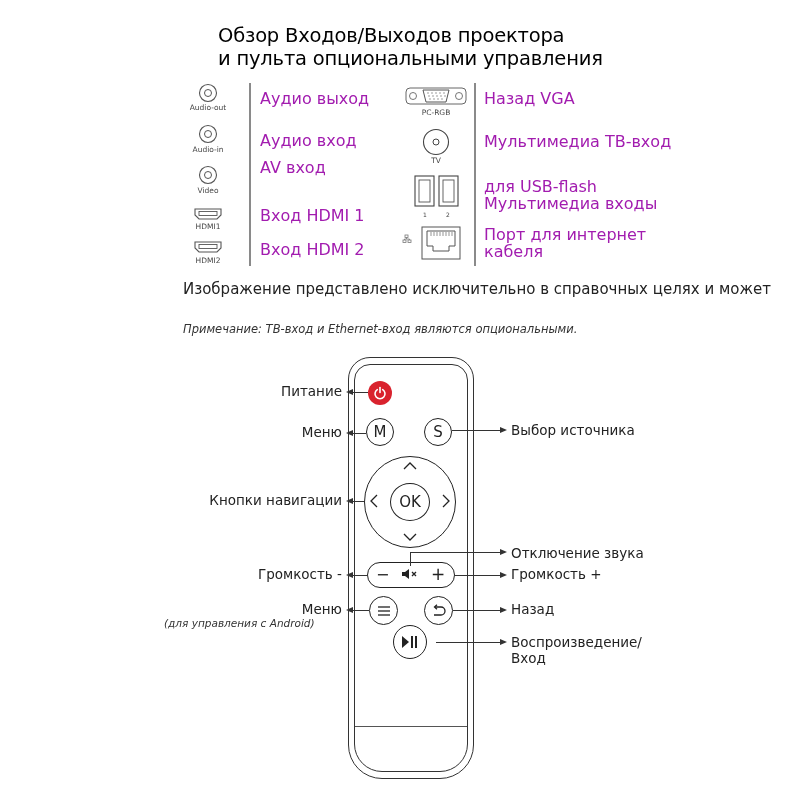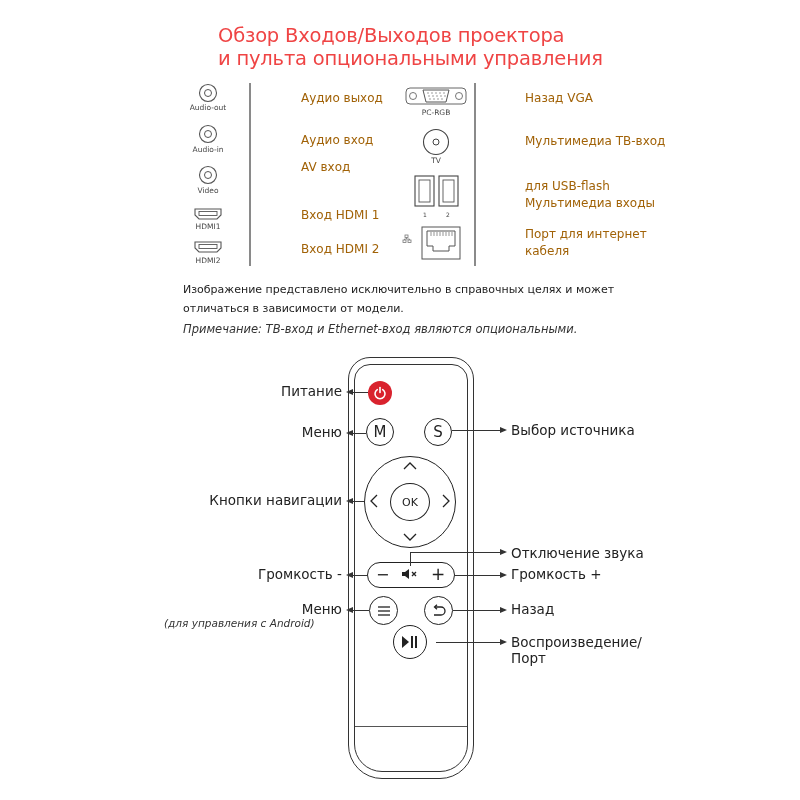--- a/index.html
+++ b/index.html
@@ -1,23 +1,23 @@
 <!DOCTYPE html>
 <html><head>
   <meta charset="utf-8">
   <style>
     * { margin: 0; padding: 0; box-sizing: border-box; }
     html, body { width: 800px; height: 800px; background: #ffffff; overflow: hidden; }
     body { position: relative; font-family: "DejaVu Sans", sans-serif; color: #1e1e1e; }
     .abs { position: absolute; }
-    .title { left: 218px; top: 24px; font-size: 19.5px; line-height: 23px; color: #ef4444; letter-spacing: -0.2px; }
+    .title { left: 218px; top: 24px; font-size: 19.5px; line-height: 23px; color: #000000; letter-spacing: -0.2px; }
     .vline { position: absolute; width: 1.5px; background: #8a8a8a; }
-    .port-label { position: absolute; font-size: 12px; color: #a16207; line-height: 17px; white-space: nowrap; margin-left: 41px; }
+    .port-label { position: absolute; font-size: 16px; color: #a21caf; line-height: 17px; white-space: nowrap; }
     .port-cap { position: absolute; font-size: 7.5px; color: #444; text-align: center; width: 50px; white-space: nowrap; }
-    .note { left: 183px; font-size: 11px; color: #222; line-height: 19px; }
+    .note { left: 183px; font-size: 15px; color: #222; line-height: 19px; }
     .note-it { left: 183px; top: 322px; font-size: 11.5px; font-style: italic; color: #333; }
     .lbl { position: absolute; font-size: 13.5px; color: #222; white-space: nowrap; line-height: 16px; }
     .lbl.right { text-align: right; }
     .sub-it { position: absolute; font-size: 10.5px; font-style: italic; color: #333; white-space: nowrap; }
     .line { position: absolute; height: 1.2px; background: #333; }
     .vl { position: absolute; width: 1.2px; background: #333; }
     .arrow-l, .arrow-r { position: absolute; width: 0; height: 0; border-top: 3.5px solid transparent; border-bottom: 3.5px solid transparent; }
     .arrow-l { border-right: 7px solid #333; }
     .arrow-r { border-left: 7px solid #333; }
     .remote-outer { position: absolute; left: 348px; top: 357px; width: 126px; height: 422px; border: 1.6px solid #333; border-radius: 22px 22px 34px 34px; }
@@ -144,41 +144,40 @@
     </g>
   </svg>
   <div class="port-label" style="left:484px;top:226px">
     <div>Порт для интернет</div>
     <div>кабеля</div>
   </div>
 </div>
 
 <div class="abs note" style="top:280px">
   <div>Изображение представлено исключительно в справочных целях и может</div>
-  <div>отличаться в зависимости от модели.</div>
 </div>
 <div class="abs note-it">Примечание: ТВ-вход и Ethernet-вход являются опциональными.</div>
 
 <div>
   <div class="remote-outer"></div>
   <div class="remote-inner"></div>
   <div class="remote-divider"></div>
 
   <div class="power">
     <svg width="14" height="14" viewBox="0 0 14 14">
       <path d="M4.3 3.6 A5 5 0 1 0 9.7 3.6" fill="none" stroke="#fff" stroke-width="1.6" stroke-linecap="round"></path>
       <line x1="7" y1="1.5" x2="7" y2="6.5" stroke="#fff" stroke-width="1.6" stroke-linecap="round"></line>
     </svg>
   </div>
 
   <div class="btn" style="left:366px;top:418px;width:28px;height:28px">M</div>
   <div class="btn" style="left:424px;top:418px;width:28px;height:28px">S</div>
 
   <div class="btn" style="left:364px;top:456px;width:92px;height:92px"></div>
-  <div class="btn" style="left:390px;top:483px;width:40px;height:38px;font-size:11px">OK</div>
+  <div class="btn" style="left:390px;top:483px;width:40px;height:38px;font-size:15px">OK</div>
   <svg class="abs" style="left:403px;top:462px" width="14" height="8">
     <polyline points="1,7 7,1 13,7" fill="none" stroke="#222" stroke-width="1.3"></polyline>
   </svg>
   <svg class="abs" style="left:403px;top:533px" width="14" height="8">
     <polyline points="1,1 7,7 13,1" fill="none" stroke="#222" stroke-width="1.3"></polyline>
   </svg>
   <svg class="abs" style="left:370px;top:494px" width="8" height="14">
     <polyline points="7,1 1,7 7,13" fill="none" stroke="#222" stroke-width="1.3"></polyline>
   </svg>
   <svg class="abs" style="left:442px;top:494px" width="8" height="14">
@@ -252,14 +251,14 @@
 <div class="lbl" style="left:511px;top:566px">Громкость +</div>
 
 <div class="line" style="left:453px;top:610px;width:49px"></div>
 <div class="arrow-r" style="left:500px;top:607px"></div>
 <div class="lbl" style="left:511px;top:601px">Назад</div>
 
 <div class="line" style="left:436px;top:642px;width:66px"></div>
 <div class="arrow-r" style="left:500px;top:639px"></div>
 <div class="lbl" style="left:511px;top:634px">
   <div>Воспроизведение/</div>
-  <div>Порт</div>
+  <div>Вход</div>
 </div>
 
 </body></html>

